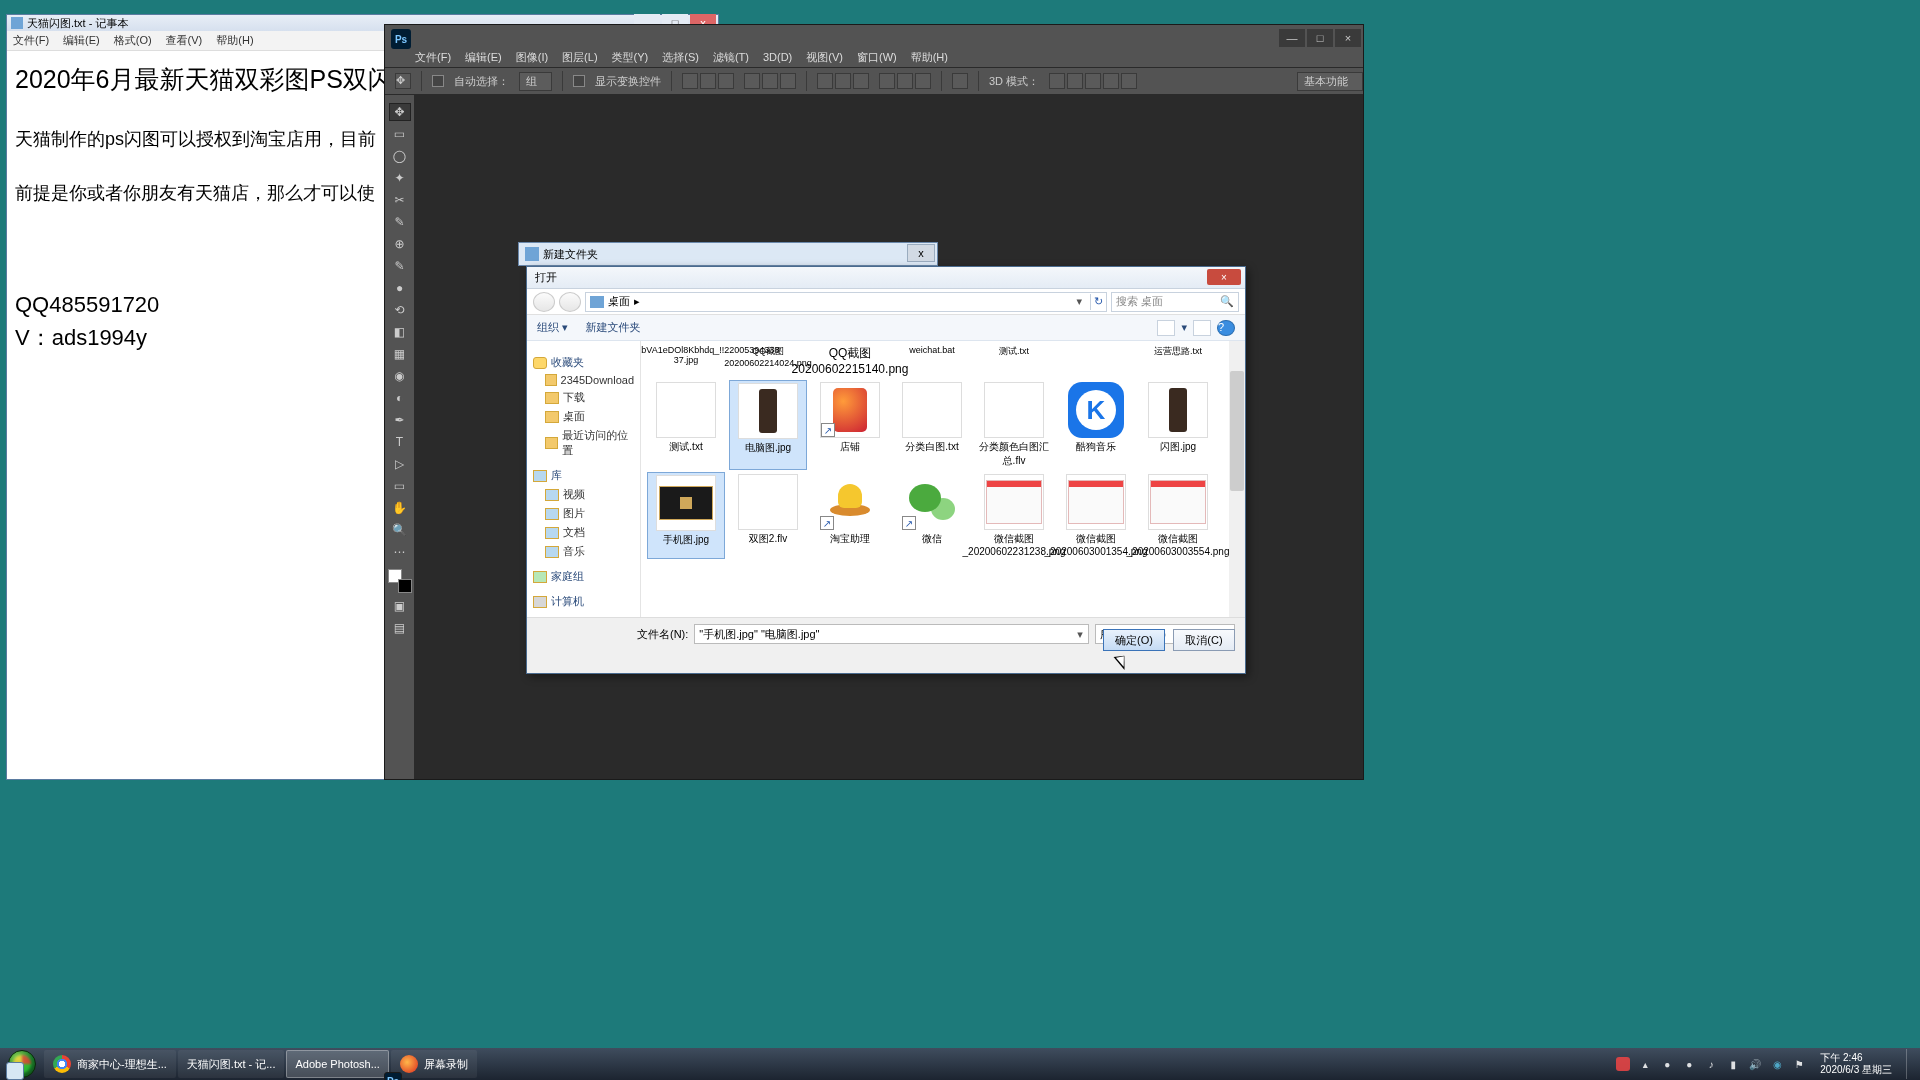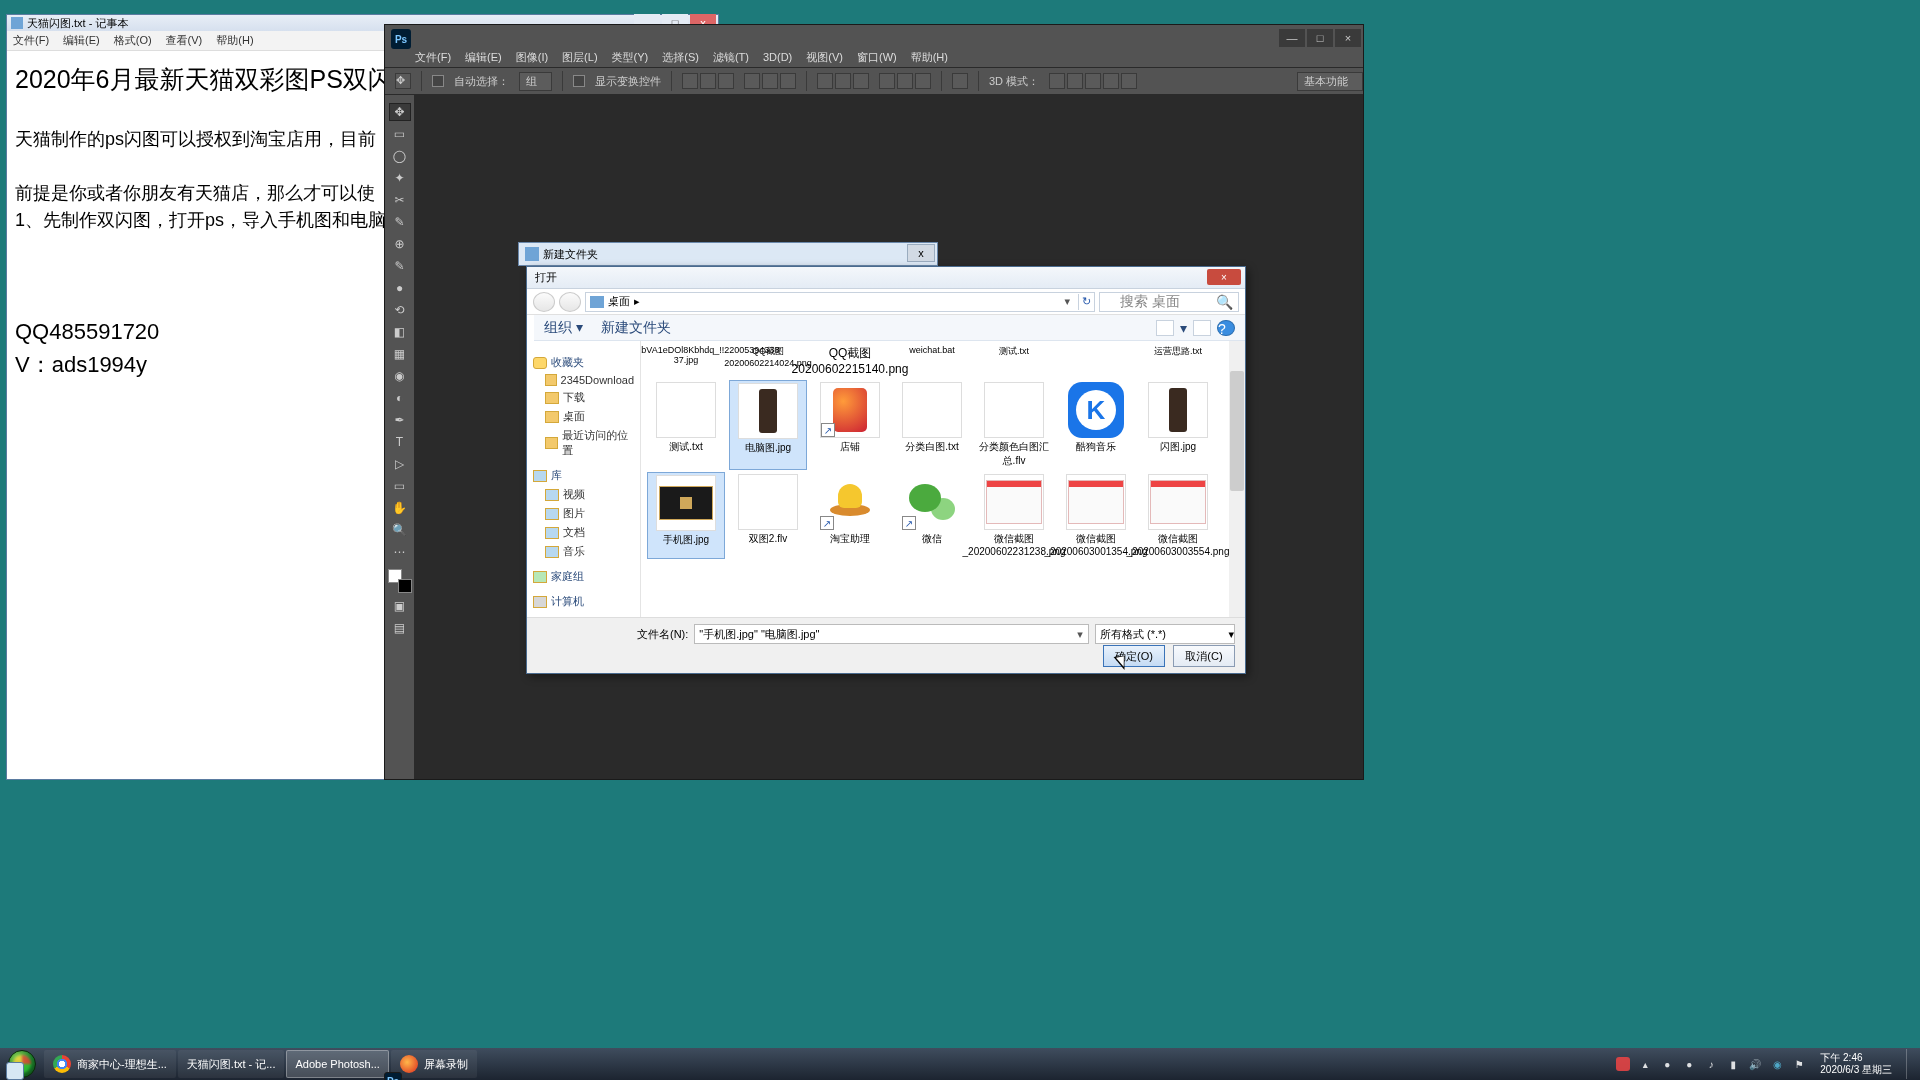--- a/index.html
+++ b/index.html
@@ -65,23 +65,23 @@
 .mid-dialog { position:absolute; left:518px; top:242px; width:420px; height:24px; background:#dce8f5; border:1px solid #6a88ab; display:flex; align-items:center; padding-left:6px; font-size:11px; }
 .mid-dialog .x { position:absolute; right:2px; top:1px; width:28px; height:18px; background:#d2dae4; display:flex; align-items:center; justify-content:center; font-size:11px; border:1px solid #9aacbf; }
 
 
 .opendlg { position:absolute; left:526px; top:266px; width:720px; height:408px; background:#fff; border:1px solid #4a6b8f; box-shadow: 3px 3px 8px rgba(0,0,0,0.4); }
 .opendlg-title { height:22px; background:linear-gradient(#f4f7fb,#e4ecf5); display:flex; align-items:center; padding-left:8px; font-size:11px; border-bottom:1px solid #c8d2de; }
 .opendlg-close { position:absolute; right:4px; top:2px; width:34px; height:16px; background:#c84b3e; color:#fff; font-size:10px; display:flex; align-items:center; justify-content:center; border-radius:2px; }
 .opendlg-nav { height:26px; display:flex; align-items:center; padding:0 6px; gap:4px; border-bottom:1px solid #e0e0e0; }
 .nav-btn { width:22px; height:20px; border:1px solid #ccc; border-radius:50%; background:linear-gradient(#fbfbfb,#e6e6e6); }
 .nav-path { flex:1; height:20px; border:1px solid #c8d2de; display:flex; align-items:center; padding-left:4px; font-size:11px; gap:4px; }
-.nav-search { width:140px; height:20px; border:1px solid #c8d2de; display:flex; align-items:center; padding-left:20px; font-size:14px; color:#888; }
+.nav-search { width:128px; height:20px; border:1px solid #c8d2de; display:flex; align-items:center; padding-left:4px; font-size:11px; color:#888; }
 .nav-search .mag { margin-left:auto; margin-right:4px; color:#666; }
-.opendlg-toolbar { height:26px; display:flex; align-items:center; padding:0 10px; font-size:14px; color:#2a4a7a; gap:18px; background:#f4f7fb; border-bottom:1px solid #dde5ef;margin-left:7px; }
+.opendlg-toolbar { height:26px; display:flex; align-items:center; padding:0 10px; font-size:11px; color:#2a4a7a; gap:18px; background:#f4f7fb; border-bottom:1px solid #dde5ef; }
 .opendlg-toolbar .right { margin-left:auto; display:flex; gap:6px; align-items:center; }
 .tb-ic { width:18px; height:16px; border:1px solid #c8d2de; background:#fff; }
 
 .opendlg-body { position:absolute; top:74px; left:0; right:0; bottom:56px; display:flex; }
 .tree { width:114px; border-right:1px solid #e4e4e4; overflow:hidden; font-size:11px; padding:6px 4px; }
 .tree-item { display:flex; align-items:center; gap:4px; padding:2px 2px; color:#333; }
 .tree-item.hdr { font-weight:normal; color:#2a4a7a; margin-top:6px; }
 .tree-ic { width:14px; height:12px; background:#f3c96b; border:1px solid #d4a83a; }
 .tree-ic.fav { background:#fdd76a; border-radius:3px; }
 .tree-ic.lib { background:#b7d8f0; }
@@ -111,21 +111,21 @@
 .card-gold { width:12px; height:12px; background:#cfa85a; }
 .shortcut-arrow { position:absolute; bottom:0; left:0; width:14px; height:14px; background:#fff; border:1px solid #888; font-size:10px; display:flex; align-items:center; justify-content:center; color:#2255aa; }
 .files-scroll { position:absolute; right:0; top:0; bottom:0; width:16px; background:#f0f0f0; }
 .files-scroll .thumb { position:absolute; top:30px; width:14px; left:1px; height:120px; background:#cdcdcd; border-radius:2px; }
 
 .opendlg-footer { position:absolute; bottom:0; left:0; right:0; height:56px; background:#f0f0f0; border-top:1px solid #ddd; padding:6px 10px; display:flex; align-items:flex-start; gap:6px; font-size:11px; }
 .footer-lbl { margin-top:3px; margin-left:100px; }
 .footer-input { flex:1; height:20px; border:1px solid #bbb; background:#fff; padding-left:4px; font-size:11px; display:flex; align-items:center; }
 .footer-input .dd { margin-left:auto; width:16px; text-align:center; color:#555; }
 .footer-filter { width:140px; height:20px; border:1px solid #bbb; background:#fff; padding-left:4px; font-size:11px; display:flex; align-items:center; }
-.footer-btns { position:absolute; right:10px; bottom:6px; display:flex; gap:8px; }
+.footer-btns { position:absolute; right:10px; bottom:22px; display:flex; gap:8px; }
 .footer-btn { width:62px; height:22px; border:1px solid #8a9bb3; background:linear-gradient(#f8fafd,#e4ebf4); font-size:11px; display:flex; align-items:center; justify-content:center; }
 .footer-btn.primary { border-color:#3a73b8; background:linear-gradient(#e9f2fc,#c5dbf4); }
 .cursor { position:absolute; width:12px; height:18px; pointer-events:none; }
 .cursor::before { content:""; position:absolute; border-left:9px solid #000; border-top:6px solid transparent; border-bottom:11px solid transparent; transform:rotate(-40deg); left:2px; top:2px; }
 .cursor::after { content:""; position:absolute; border-left:7px solid #fff; border-top:4px solid transparent; border-bottom:8px solid transparent; transform:rotate(-40deg); left:3px; top:4px; }
 
 
 .taskbar { position:absolute; left:0; right:0; bottom:0; height:32px; background:linear-gradient(#3f4d5e,#1c2430); display:flex; align-items:center; padding-left:2px; }
 .start { width:40px; height:30px; display:flex; align-items:center; justify-content:center; }
 .orb { width:28px; height:28px; border-radius:50%; background:radial-gradient(circle at 35% 30%, #9be05a, #1a7a2a 55%, #08350f); border:1px solid #0a2a0a; position:relative; }
@@ -162,21 +162,20 @@
     <span>格式(O)</span>
     <span>查看(V)</span>
     <span>帮助(H)</span>
   </div>
   <div class="notepad-body">
     <div class="big">2020年6月最新天猫双彩图PS双闪图技术gif图</div>
     <br>
     <div>天猫制作的ps闪图可以授权到淘宝店用，目前</div>
     <br>
     <div>前提是你或者你朋友有天猫店，那么才可以使</div>
-    <div>1、先制作双闪图，打开ps，导入手机图和电脑</div>
     <br><br><br>
     <div style="font-size:22px">QQ485591720</div>
     <div style="font-size:22px">V：ads1994y</div>
   </div>
 </div>
 
 <div class="panel-stack">
   <div class="mini"></div>
   <div class="mini"></div>
   <div class="mini"></div>

